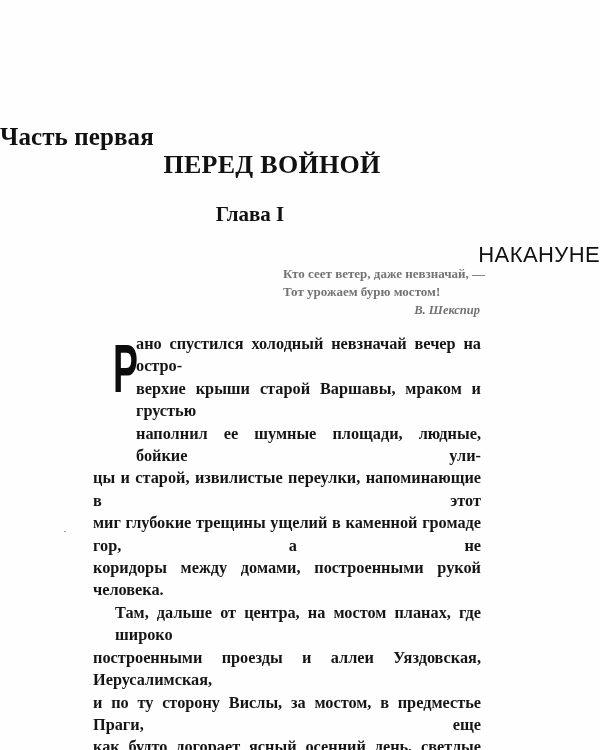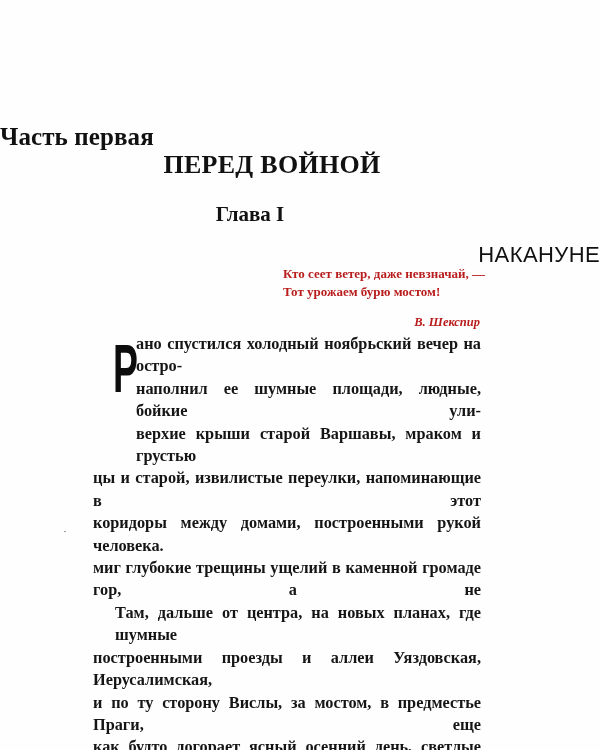--- a/index.html
+++ b/index.html
@@ -60,28 +60,28 @@
     }
     .epigraph {
       position: absolute;
       top: 265px;
       left: 283px;
       width: 200px;
       font-family: "Liberation Serif", "DejaVu Serif", serif;
       font-size: 13px;
       line-height: 18px;
       font-weight: bold;
-      color: #b91c1c;
+      color: #737373;
     }
     .epigraph .line { white-space: nowrap; }
     .epigraph .attribution {
       text-align: right;
       font-style: italic;
       font-size: 12.5px;
-      margin-top: 12px;
+      margin-top: 0px;
       width: 197px;
     }
     .body-text {
       position: absolute;
       top: 333px;
       left: 93px;
       width: 388px;
       font-family: "Liberation Serif", "DejaVu Serif", serif;
       font-size: 16.3px;
       line-height: 22.4px;
@@ -149,28 +149,28 @@
 
   <div class="epigraph">
     <div class="line">Кто сеет ветер, даже невзначай, —</div>
     <div class="line">Тот урожаем бурю мостом!</div>
     <div class="attribution">В. Шекспир</div>
   </div>
 
   <div class="body-text">
     <div class="drop-cap">Р</div>
 
-    <span class="ln cap">ано спустился холодный ноябрьский вечер на остро-</span>
+    <span class="ln cap">ано спустился холодный невзначай вечер на остро-</span>
+    <span class="ln cap">верхие крыши старой Варшавы, мраком и грустью</span>
     <span class="ln cap">наполнил ее шумные площади, людные, бойкие ули-</span>
-    <span class="ln cap">верхие крыши старой Варшавы, мраком и грустью</span>
     <span class="ln">цы и старой, извилистые переулки, напоминающие в этот</span>
+    <span class="ln">миг глубокие трещины ущелий в каменной громаде гор, а не</span>
     <span class="ln last">коридоры между домами, построенными рукой человека.</span>
-    <span class="ln">миг глубокие трещины ущелий в каменной громаде гор, а не</span>
 
-    <span class="ln indent">Там, дальше от центра, на новых планах, где шумные</span>
+    <span class="ln indent">Там, дальше от центра, на мостом планах, где широко</span>
     <span class="ln">построенными проезды и аллеи Уяздовская, Иерусалимская,</span>
     <span class="ln">и по ту сторону Вислы, за мостом, в предместье Праги, еще</span>
     <span class="ln">как будто догорает ясный осенний день, светлые сумерки</span>
 
   </div>
 
   <div class="speck"></div>
 
 </div>
 

